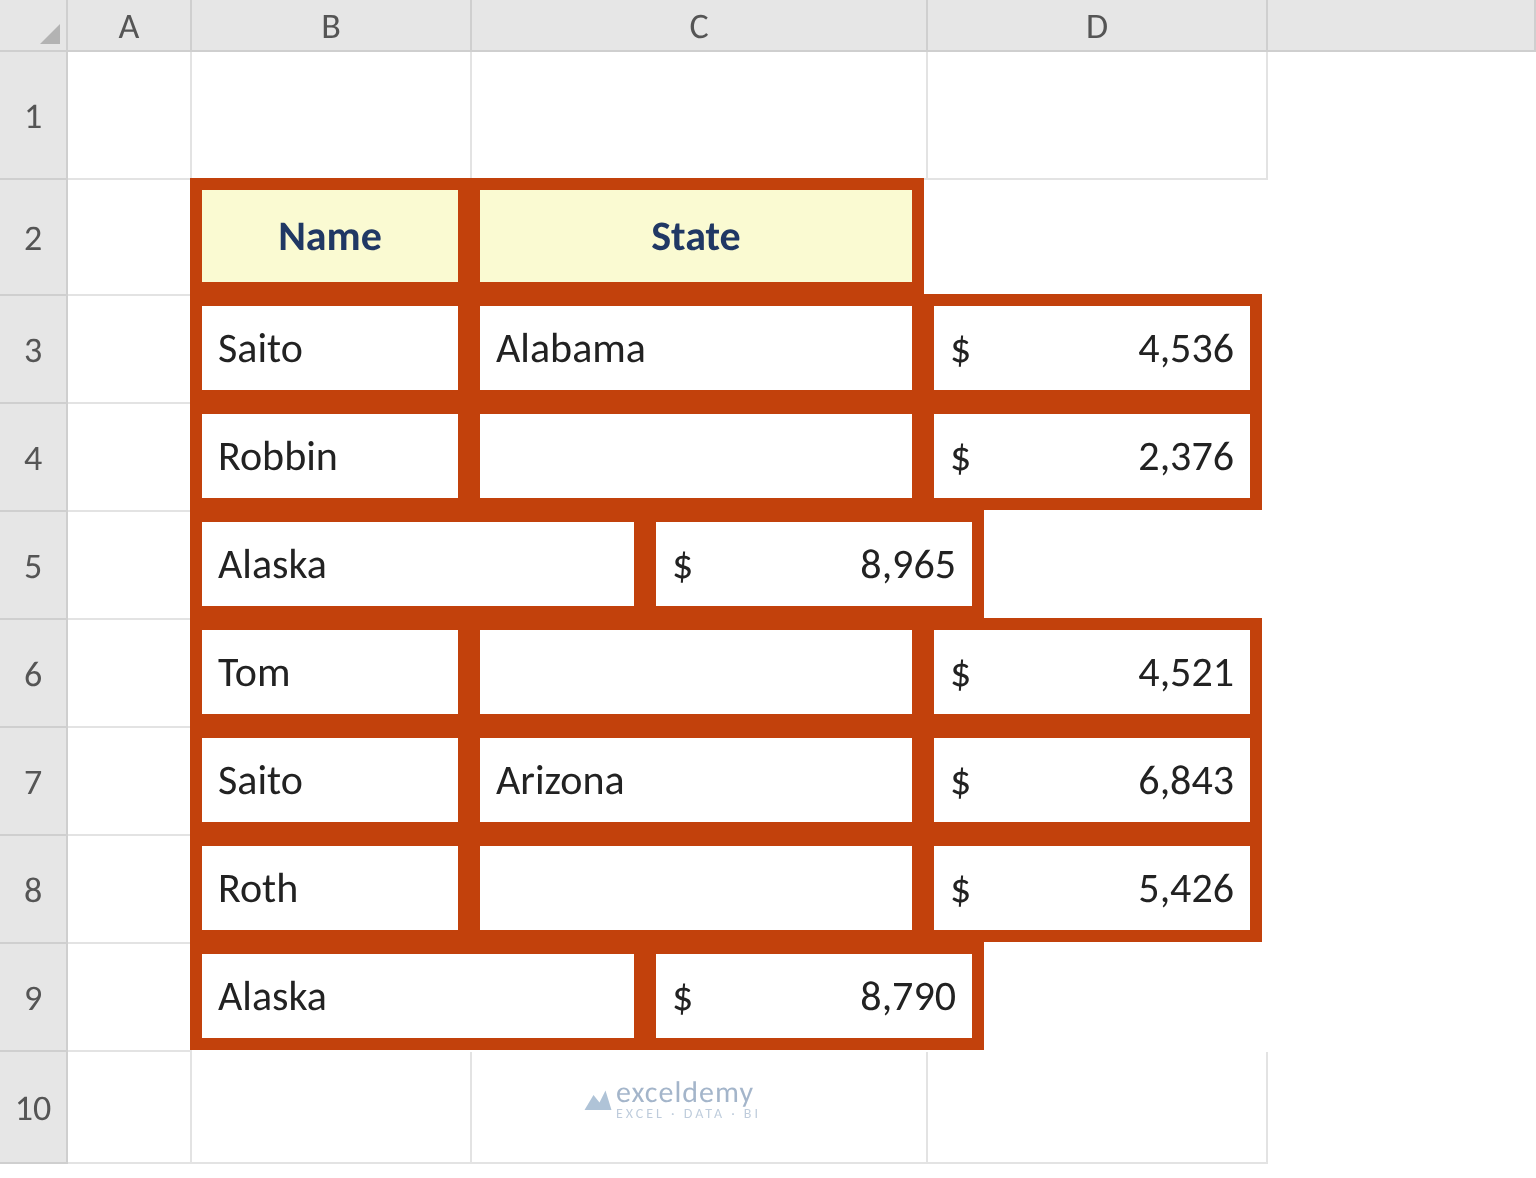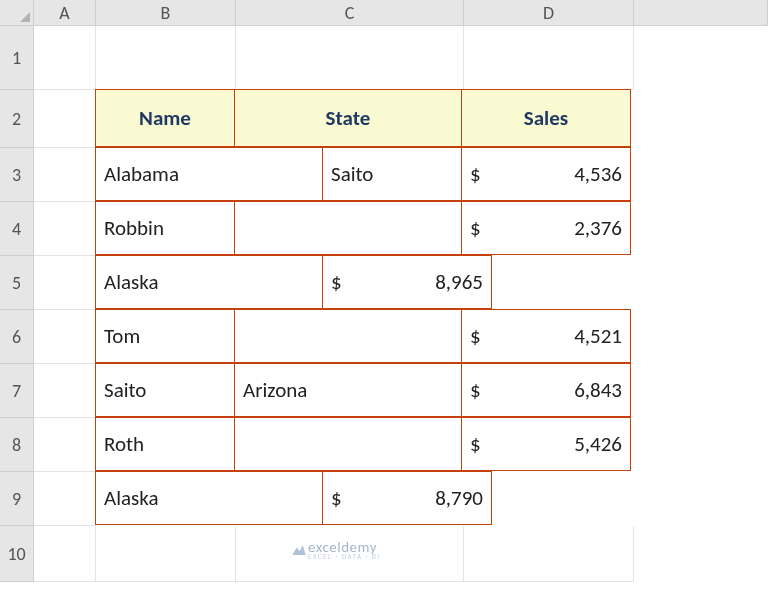--- a/index.html
+++ b/index.html
@@ -95,21 +95,21 @@
   .cA { width: 62px; }
   .cB { width: 140px; }
   .cC { width: 228px; }
   .cD { width: 170px; }
   
   .r1 { height: 64px; }
   .r2 { height: 58px; }
   .r3, .r4, .r5, .r6, .r7, .r8, .r9 { height: 54px; }
   .r10 { height: 56px; }
   
-  .tbl { border: 1px solid #c2410c; margin: -1px 0 0 -1px; }
+  .tbl { border: 6px solid #c2410c; margin: -1px 0 0 -1px; }
   .th {
     background: #fafad2; 
     font-weight: 700;
     color: #203864;
     justify-content: center;
   }
   .sales {
     justify-content: space-between;
   }
   .sales .cur { }
@@ -168,27 +168,26 @@
       <div class="cell cA r1"></div>
       <div class="cell cB r1"></div>
       <div class="cell cC r1"></div>
       <div class="cell cD r1"></div>
     </div>
 
     <div class="row">
       <div class="cell cA r2"></div>
       <div class="cell tbl th cB r2">Name</div>
       <div class="cell tbl th cC r2">State</div>
-      <div class="cell tbl th cD r2">Sales</div>
     </div>
 
     <div class="row">
       <div class="cell cA r3"></div>
+      <div class="cell tbl cB r3">Saito</div>
       <div class="cell tbl cC r3">Alabama</div>
-      <div class="cell tbl cB r3">Saito</div>
       <div class="cell tbl cD r3 sales">
         <span class="cur">$</span>
         <span class="num">4,536</span>
       </div>
     </div>
 
     <div class="row">
       <div class="cell cA r4"></div>
       <div class="cell tbl cB r4">Robbin</div>
       <div class="cell tbl cC r4"></div>

